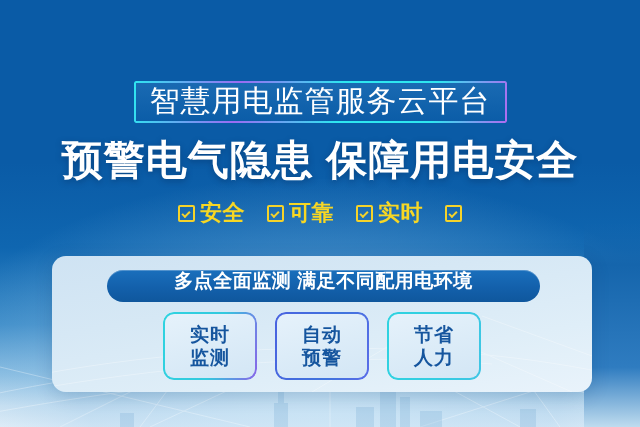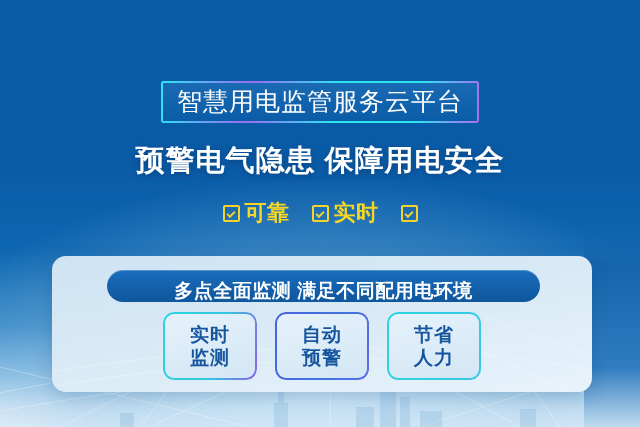--- a/index.html
+++ b/index.html
@@ -31,28 +31,28 @@
     position:relative;padding:4px 16px 6px;border-radius:2px;
     background:linear-gradient(180deg,rgba(40,120,190,.55) 0%,rgba(12,95,170,.25) 100%);
   }
   .title-box::before{
     content:"";position:absolute;inset:0;border-radius:2px;padding:2px;
     background:linear-gradient(100deg,#2ee6f0 0%,#9b6bf2 28%,#2ee6f0 55%,#2ee6f0 80%,#b06bf0 100%);
     -webkit-mask:linear-gradient(#000 0 0) content-box,linear-gradient(#000 0 0);
     -webkit-mask-composite:xor;mask-composite:exclude;pointer-events:none;
   }
   .title-text{
-    position:relative;color:#fff;font-size:25px;line-height:32px;letter-spacing:1px;
+    position:relative;color:#fff;font-size:30px;line-height:32px;letter-spacing:1px;
     font-weight:400;white-space:nowrap;
   }
 
   
   .headline{
     position:absolute;left:0;right:0;top:134px;text-align:center;
-    color:#ffffff;font-size:29px;line-height:52px;font-weight:bold;letter-spacing:1px;
+    color:#ffffff;font-size:41px;line-height:52px;font-weight:bold;letter-spacing:1px;
     white-space:nowrap;text-shadow:0 2px 6px rgba(0,30,70,.35);
   }
 
   
   .tags{
     position:absolute;left:0;right:0;top:200px;
     display:flex;justify-content:center;align-items:center;gap:22px;
   }
   .tag{display:flex;align-items:center;gap:5px;}
   .tag-box{
@@ -77,21 +77,21 @@
     box-shadow:0 4px 18px rgba(4,50,100,.18);
     overflow:hidden;
   }
   .card-net{position:absolute;left:0;top:0;width:540px;height:136px;opacity:.5;pointer-events:none;}
 
   
   .pill{
     position:absolute;left:55px;top:14px;width:433px;height:32px;
     border-radius:16px;
     background:linear-gradient(180deg,#1a6fbc 0%,#1360ab 55%,#0f579d 100%);
-    display:flex;align-items:flex-end;justify-content:center;
+    display:flex;align-items:flex-start;justify-content:center;
     box-shadow:inset 0 1px 0 rgba(255,255,255,.25);
   }
   .pill-text{
     color:#ffffff;font-size:19px;line-height:22px;font-weight:bold;letter-spacing:.5px;
     white-space:nowrap;
   }
 
   
   .features{
     position:absolute;left:0;right:0;top:56px;
@@ -165,20 +165,24 @@
 
   <div class="title-wrap">
     <div class="title-box">
       <div class="title-text">智慧用电监管服务云平台</div>
     </div>
   </div>
 
   <div class="headline">预警电气隐患 保障用电安全</div>
 
   <div class="tags">
+    <div class="tag">
+      <span class="tag-box"></span>
+      <span class="tag-label">安全</span>
+    </div>
     <div class="tag">
       <span class="tag-box"></span>
       <span class="tag-label">可靠</span>
     </div>
     <div class="tag">
       <span class="tag-box"></span>
       <span class="tag-label">实时</span>
     </div>
     <div class="tag">
       <span class="tag-box"></span>

